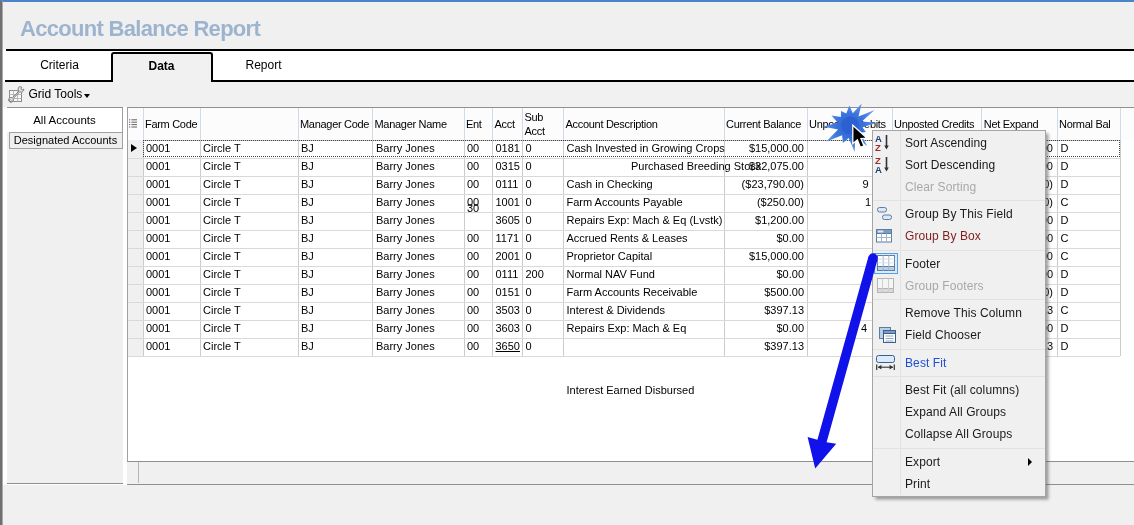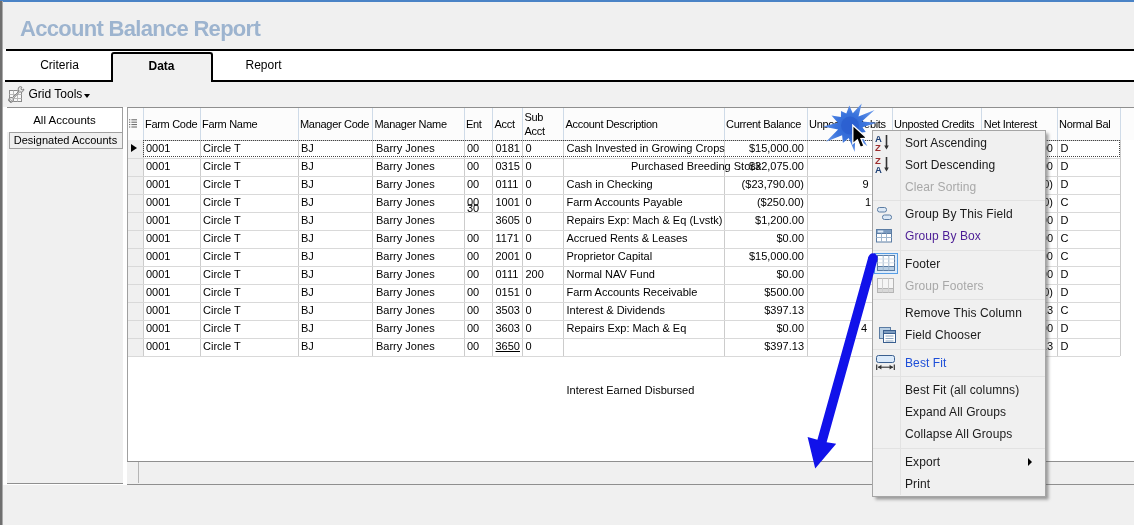--- a/index.html
+++ b/index.html
@@ -55,31 +55,30 @@
 <div class="vline" style="left:1119.5px;top:108px;height:31.5px;background:#cfdbe8;"></div>
 
 <div class="hline" style="left:127.5px;top:139.5px;width:992px;background:#c4c4c4;"></div>
 <svg class="abs" style="left:129px;top:118px;" width="8" height="10" viewBox="0 0 10 11">
 <g stroke="#3a3a3a" stroke-width="1">
 <path d="M3 1.5h7M3 4.5h7M3 7.5h7M3 10.5h7"></path>
 <path d="M0 1.5h1.6M0 4.5h1.6M0 7.5h1.6M0 10.5h1.6"></path>
 </g>
     </svg>
 <div class="txt" style="left:145.0px;top:110.5px;width:51.0px;height:26px;line-height:26px;font-size:11px;letter-spacing:-0.3px;overflow:visible;">Farm Code</div>
-<div class="txt" style="left:202.0px;top:110.5px;width:92.0px;height:26px;line-height:26px;font-size:11px;letter-spacing:-0.3px;overflow:visible;">Farm Name</div>
 <div class="txt" style="left:300.0px;top:110.5px;width:68.5px;height:26px;line-height:26px;font-size:11px;letter-spacing:-0.3px;overflow:visible;">Manager Code</div>
 <div class="txt" style="left:374.5px;top:110.5px;width:85.5px;height:26px;line-height:26px;font-size:11px;letter-spacing:-0.3px;overflow:visible;">Manager Name</div>
 <div class="txt" style="left:466.0px;top:110.5px;width:22.5px;height:26px;line-height:26px;font-size:11px;letter-spacing:-0.3px;overflow:visible;">Ent</div>
 <div class="txt" style="left:494.5px;top:110.5px;width:24.0px;height:26px;line-height:26px;font-size:11px;letter-spacing:-0.3px;overflow:visible;">Acct</div>
 <div class="txt" style="left:524.5px;top:111px;font-size:11px;letter-spacing:-0.3px;line-height:13.5px;">Sub<br>Acct</div>
 <div class="txt" style="left:565.5px;top:110.5px;width:154.5px;height:26px;line-height:26px;font-size:11px;letter-spacing:-0.3px;overflow:visible;">Account Description</div>
 <div class="txt" style="left:726.0px;top:110.5px;width:77.0px;height:26px;line-height:26px;font-size:11px;letter-spacing:-0.3px;overflow:visible;">Current Balance</div>
 <div class="txt" style="left:809.0px;top:110.5px;width:79.0px;height:26px;line-height:26px;font-size:11px;letter-spacing:-0.3px;overflow:visible;">Unposted Debits</div>
 <div class="txt" style="left:894.0px;top:110.5px;width:83.79999999999995px;height:26px;line-height:26px;font-size:11px;letter-spacing:-0.3px;overflow:visible;">Unposted Credits</div>
-<div class="txt" style="left:983.8px;top:110.5px;width:69.20000000000005px;height:26px;line-height:26px;font-size:11px;letter-spacing:-0.3px;overflow:visible;">Net Interest</div>
+<div class="txt" style="left:983.8px;top:110.5px;width:69.20000000000005px;height:26px;line-height:26px;font-size:11px;letter-spacing:-0.3px;overflow:visible;">Net Expand</div>
 <div class="txt" style="left:1059.0px;top:110.5px;width:57.0px;height:26px;line-height:26px;font-size:11px;letter-spacing:-0.3px;overflow:visible;">Normal Bal</div>
 <div class="abs" style="left:127.5px;top:140.0px;width:15px;height:216.0px;background:#f0f0f0;"></div>
 <div class="abs" style="left:130.5px;top:144.0px;width:0;height:0;border-top:4.5px solid transparent;border-bottom:4.5px solid transparent;border-left:6.5px solid #000;"></div>
 <div class="vline" style="left:142.5px;top:140.0px;height:216.0px;"></div>
 <div class="vline" style="left:199.5px;top:140.0px;height:216.0px;"></div>
 <div class="vline" style="left:297.5px;top:140.0px;height:216.0px;"></div>
 <div class="vline" style="left:372.0px;top:140.0px;height:216.0px;"></div>
 <div class="vline" style="left:463.5px;top:140.0px;height:216.0px;"></div>
 <div class="vline" style="left:492.0px;top:140.0px;height:216.0px;"></div>
 <div class="vline" style="left:522.0px;top:140.0px;height:216.0px;"></div>
@@ -276,21 +275,21 @@
 </svg>
 <div class="txt" style="left:905px;top:175.5px;height:22px;line-height:22px;font-size:12px;letter-spacing:0.1px;color:#a8a8a8;">Clear Sorting</div>
 <div class="hline" style="left:872.5px;top:200.3px;width:172px;background:#e2e2e2;"></div>
 <div class="txt" style="left:905px;top:203.0px;height:22px;line-height:22px;font-size:12px;letter-spacing:0.1px;color:#1a1a1a;">Group By This Field</div>
 <svg class="abs" style="left:876px;top:207.0px" width="18" height="14" viewBox="0 0 18 14">
 <g fill="#dce8f5" stroke="#5b7ca3" stroke-width="1">
 <rect x="1.5" y="0.5" width="9" height="4.5" rx="2"></rect>
 <rect x="6.5" y="8" width="9" height="4.5" rx="2"></rect>
 </g>
     </svg>
-<div class="txt" style="left:905px;top:225.0px;height:22px;line-height:22px;font-size:12px;letter-spacing:0.1px;color:#4c1d95;">Group By Box</div>
+<div class="txt" style="left:905px;top:225.0px;height:22px;line-height:22px;font-size:12px;letter-spacing:0.1px;color:#7f1d1d;">Group By Box</div>
 <svg class="abs" style="left:876px;top:229.0px" width="17" height="14" viewBox="0 0 17 14">
 <rect x="0.5" y="0.5" width="15" height="12.5" fill="#fff" stroke="#5b7ca3"></rect>
 <rect x="0.5" y="0.5" width="15" height="4" fill="#7c9cc0" stroke="#5b7ca3"></rect>
 <rect x="1.8" y="1.5" width="5.5" height="2" fill="#dce8f5" stroke="none"></rect>
 <path d="M0.5 8.5h15M5.5 4.5v8.5M10.5 4.5v8.5" stroke="#9fb6cd" stroke-width="1"></path>
 </svg>
 <div class="hline" style="left:872.5px;top:249.8px;width:172px;background:#e2e2e2;"></div>
 <div class="txt" style="left:905px;top:252.5px;height:22px;line-height:22px;font-size:12px;letter-spacing:0.1px;color:#1a1a1a;">Footer</div>
 <svg class="abs" style="left:873.5px;top:253.0px" width="24" height="21" viewBox="0 0 24 21">
 <rect x="0.5" y="0.5" width="23" height="20" fill="#dcebfb" stroke="#569de5"></rect>

